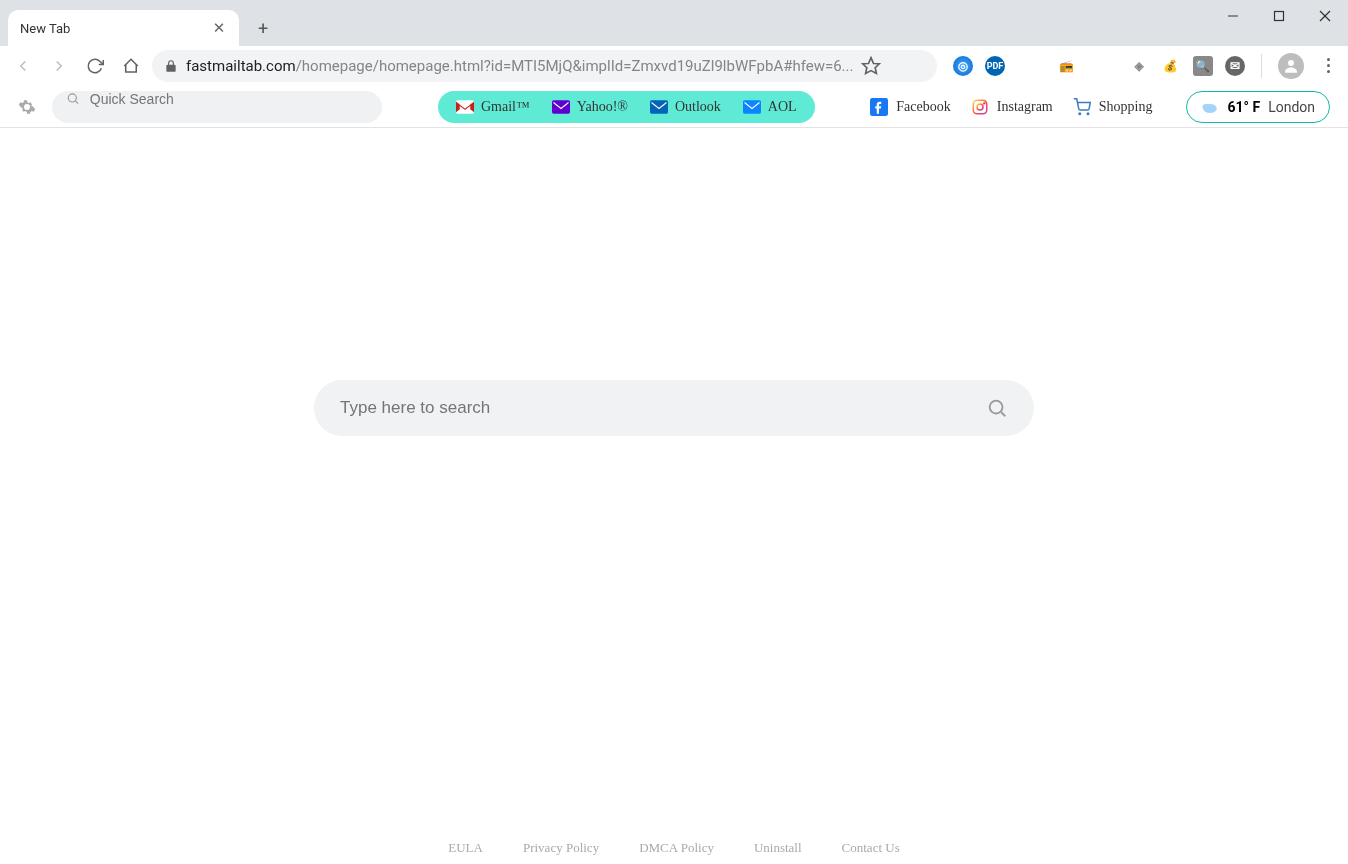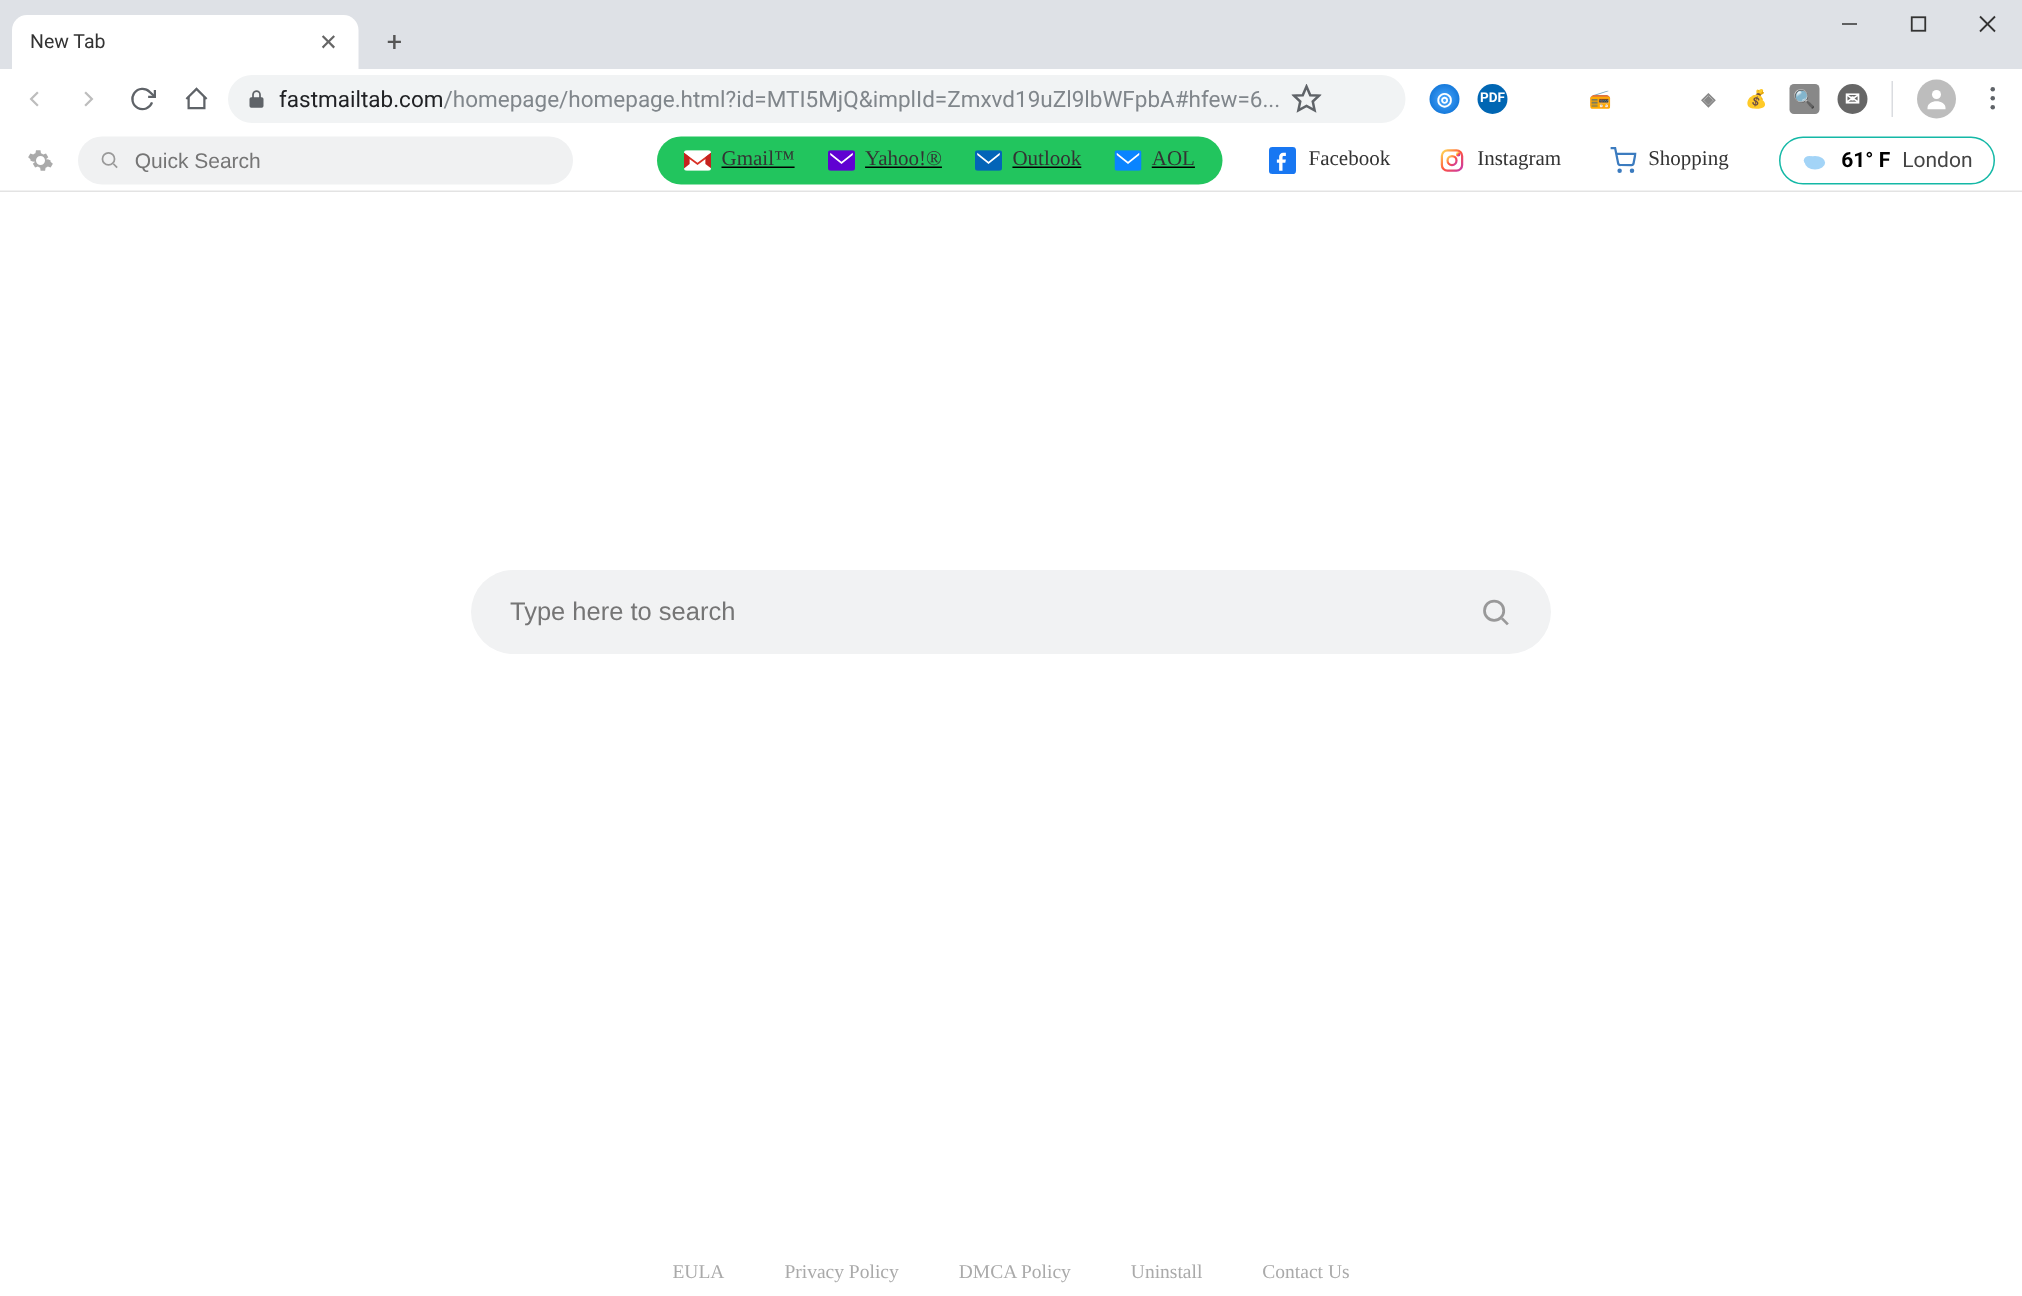--- a/index.html
+++ b/index.html
@@ -28,27 +28,27 @@
 .ext-row { display: flex; align-items: center; gap: 12px; margin-left: 10px; }
 .ext-icon { width: 20px; height: 20px; display: flex; align-items: center; justify-content: center; font-size: 12px; font-weight: bold; border-radius: 3px; cursor: pointer; }
 .divider-v { width: 1px; height: 24px; background: #dadce0; margin: 0 4px; }
 .profile-icon { width: 26px; height: 26px; border-radius: 50%; background: #bdbdbd; display: flex; align-items: center; justify-content: center; }
 .kebab { width: 24px; display: flex; flex-direction: column; align-items: center; gap: 3px; cursor: pointer; }
 .kebab span { width: 3px; height: 3px; background: #5f6368; border-radius: 50%; }
 
 
 .page-toolbar { height: 42px; display: flex; align-items: center; padding: 0 18px; gap: 16px; border-bottom: 1px solid #e3e3e3; }
 .gear { color: #aaa; cursor: pointer; }
-.quick-search { background: #f0f1f2; border-radius: 20px; height: 32px; width: 330px; display: flex; align-items: center; padding: 0 14px; gap: 10px; }
+.quick-search { background: #f0f1f2; border-radius: 20px; height: 32px; width: 330px; display: flex; align-items: flex-start; padding: 0 14px; gap: 10px; }
 .quick-search input { border: none; background: transparent; outline: none; font-size: 14px; color: #555; width: 100%; }
 .qs-icon { color: #999; }
-.mail-links { background: #22c55e; border-radius: 20px; height: 32px; display: flex; padding: 0 18px; gap: 22px; margin-left: 40px; text-decoration: underline; }
+.mail-links { background: #5eead4; border-radius: 20px; height: 32px; display: flex; padding: 0 18px; gap: 22px; margin-left: 40px; }
 .mail-link { display: flex; align-items: center; gap: 7px; font-size: 14px; font-family: Georgia, serif; color: #333; cursor: pointer; }
 .mail-icon { width: 18px; height: 14px; border-radius: 2px; }
-.social-links { display: flex; align-items: center; gap: 32px; margin-left: auto; margin-right: 18px; }
+.social-links { display: flex; align-items: center; gap: 20px; margin-left: auto; margin-right: 18px; }
 .social-link { display: flex; align-items: center; gap: 8px; font-size: 14px; font-family: Georgia, serif; color: #333; cursor: pointer; }
 .weather-pill { border: 1px solid #14b8a6; border-radius: 20px; height: 32px; display: flex; align-items: center; padding: 0 14px; gap: 8px; cursor: pointer; }
 .weather-pill .temp { font-weight: bold; font-size: 14px; }
 .weather-pill .loc { font-size: 14px; color: #444; }
 
 
 .main { position: relative; height: calc(100% - 128px); }
 .brand { position: absolute; top: 24px; right: 12px; display: flex; align-items: center; gap: 10px; }
 .brand-logo { width: 36px; height: 36px; border-radius: 50%; background: #5a5e63; display: flex; align-items: center; justify-content: center; position: relative; }
 .brand-logo::before { content: ''; position: absolute; left: -10px; top: 50%; width: 8px; height: 2px; background: #5a5e63; box-shadow: 0 -5px 0 #5a5e63, 0 5px 0 #5a5e63; }

